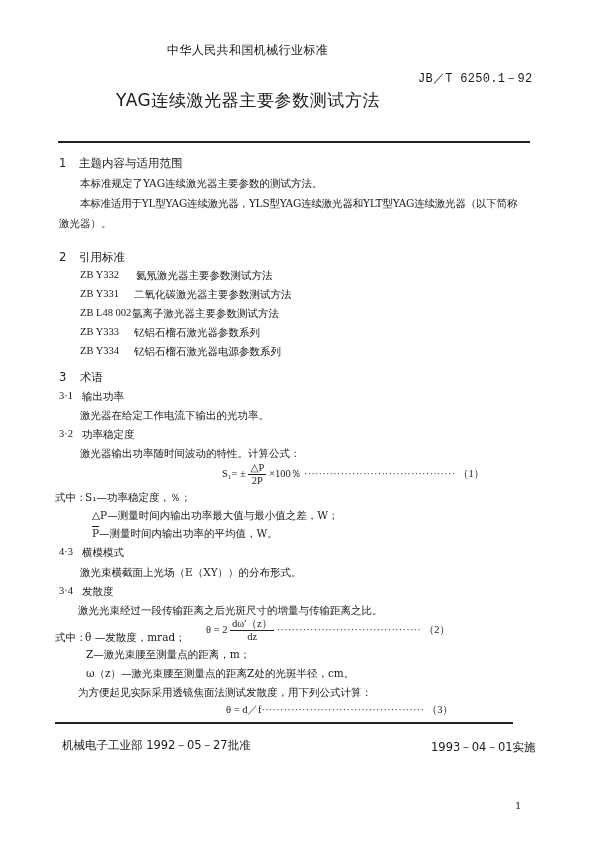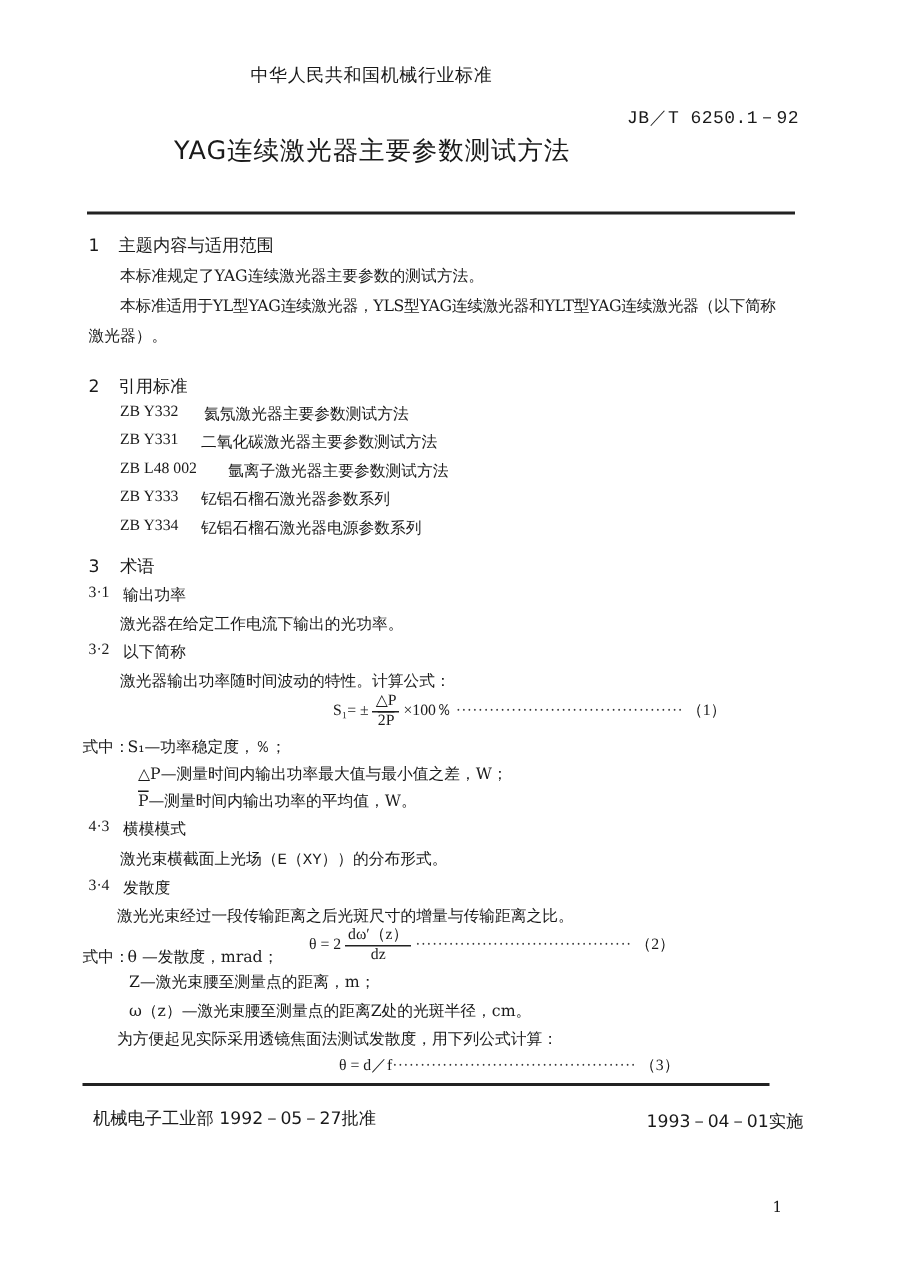--- a/index.html
+++ b/index.html
@@ -42,56 +42,56 @@
 <div class="abs p" style="top:217px; left:59px;">激光器）。</div>
 
 <div class="abs h" style="top:250px; left:59px;">2</div>
 <div class="abs h" style="top:250px; left:79px;">引用标准</div>
 
 <div class="abs p num" style="top:269px; left:80px;">ZB  Y332</div>
 <div class="abs p" style="top:269px; left:136px;">氦氖激光器主要参数测试方法</div>
 <div class="abs p num" style="top:288px; left:80px;">ZB  Y331</div>
 <div class="abs p" style="top:288px; left:134px;">二氧化碳激光器主要参数测试方法</div>
 <div class="abs p num" style="top:307px; left:80px;">ZB  L48 002</div>
-<div class="abs p" style="top:307px; left:152px;">氩离子激光器主要参数测试方法</div>
+<div class="abs p" style="top:307px; left:132px;">氩离子激光器主要参数测试方法</div>
 <div class="abs p num" style="top:326px; left:80px;">ZB  Y333</div>
 <div class="abs p" style="top:326px; left:134px;">钇铝石榴石激光器参数系列</div>
 <div class="abs p num" style="top:345px; left:80px;">ZB  Y334</div>
 <div class="abs p" style="top:345px; left:134px;">钇铝石榴石激光器电源参数系列</div>
 
 <div class="abs h" style="top:370px; left:59px;">3</div>
 <div class="abs h" style="top:370px; left:80px;">术语</div>
 
 <div class="abs p num" style="top:390px; left:59px;">3·1</div>
 <div class="abs p" style="top:390px; left:82px;">输出功率</div>
 <div class="abs p" style="top:409px; left:80px;">激光器在给定工作电流下输出的光功率。</div>
 
 <div class="abs p num" style="top:428px; left:59px;">3·2</div>
-<div class="abs p" style="top:428px; left:82px;">以下简称</div>
+<div class="abs p" style="top:428px; left:82px;">功率稳定度</div>
 <div class="abs p" style="top:447px; left:80px;">激光器输出功率随时间波动的特性。计算公式：</div>
 
 <div class="abs p num" style="top:462px; left:222px;">
   <span>S₁= ±</span>
   <span class="frac">
     <span class="n">△P</span>
     <span class="d over">2P</span>
   </span>
   <span>×100％</span>
   <span class="dots">·········································</span>
   <span class="eqno">（1）</span>
 </div>
 
 <div class="abs p" style="top:491px; left:55px;">式中：</div>
 <div class="abs p" style="top:491px; left:85px;">S₁—功率稳定度，％；</div>
 <div class="abs p" style="top:509px; left:92px;">△P—测量时间内输出功率最大值与最小值之差，W；</div>
 <div class="abs p" style="top:527px; left:92px;"><span class="over">P</span><span>—测量时间内输出功率的平均值，W。</span></div>
 
 <div class="abs p num" style="top:546px; left:59px;">4·3</div>
 <div class="abs p" style="top:546px; left:82px;">横模模式</div>
-<div class="abs p" style="top:566px; left:80px;font-family:Liberation Mono, monospace;">激光束横截面上光场（E（XY））的分布形式。</div>
+<div class="abs p" style="top:566px; left:80px;">激光束横截面上光场（E（XY））的分布形式。</div>
 
 <div class="abs p num" style="top:585px; left:59px;">3·4</div>
 <div class="abs p" style="top:585px; left:82px;">发散度</div>
 <div class="abs p" style="top:604px; left:78px;">激光光束经过一段传输距离之后光斑尺寸的增量与传输距离之比。</div>
 
 <div class="abs p num" style="top:618px; left:206px;">
   <span>θ = 2</span>
   <span class="frac">
     <span class="n">dω′（z）</span>
     <span class="d">dz</span>

